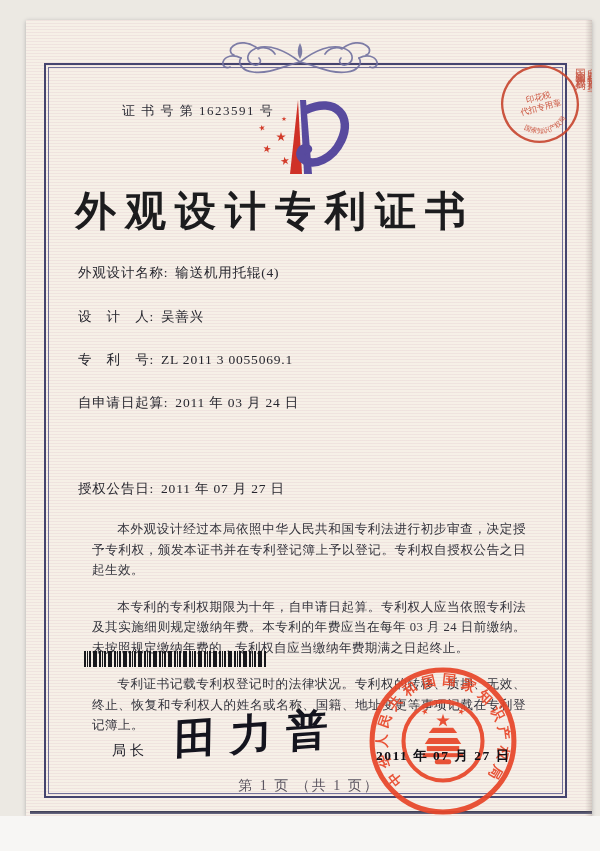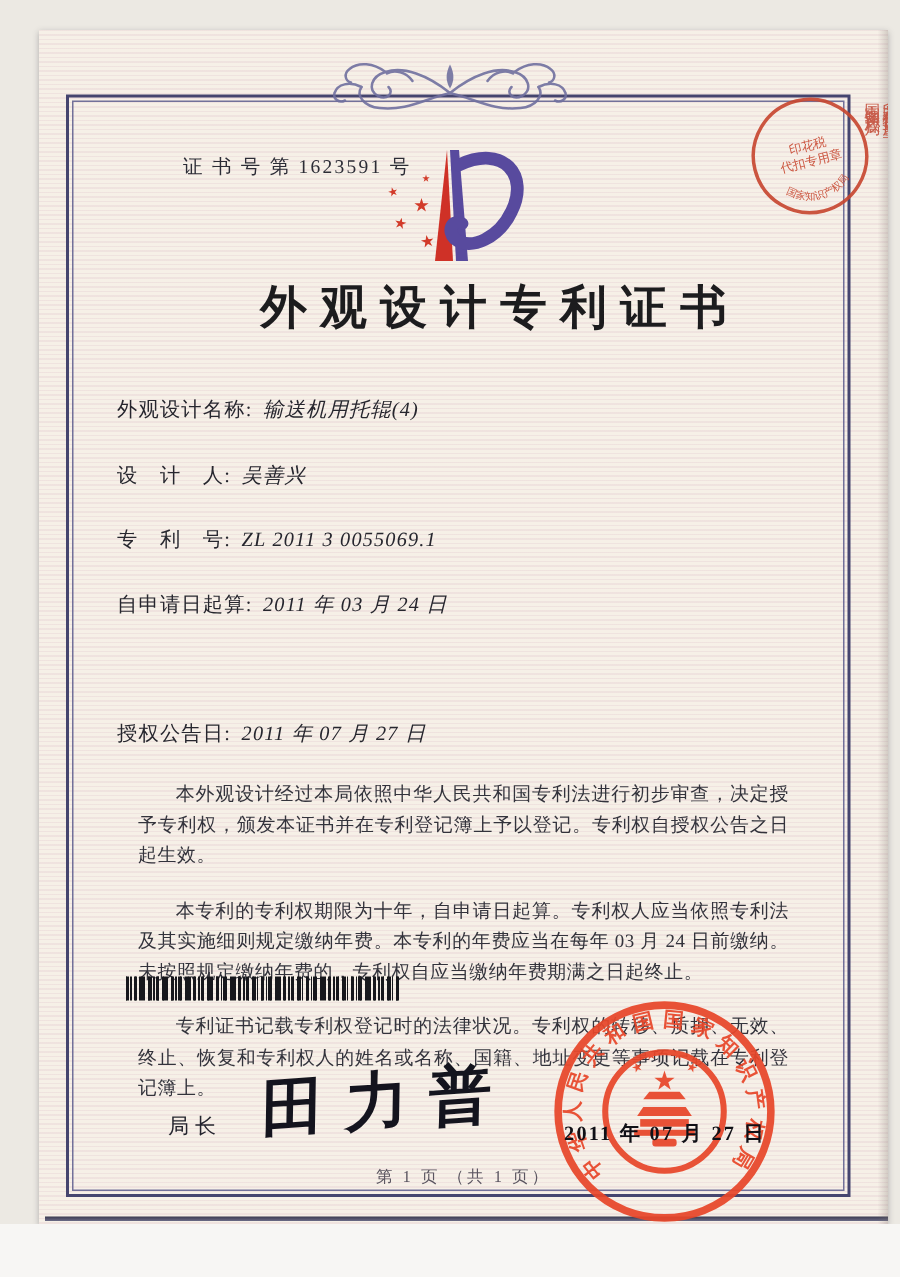--- a/index.html
+++ b/index.html
@@ -33,26 +33,26 @@
     border:2px solid #45456f;}
   .frame-inner{position:absolute;inset:2px;border:1px solid rgba(90,90,140,.85);}
 
   .ornament{position:absolute;left:179px;top:12px;width:190px;height:52px;}
 
   .cert-no{position:absolute;left:48px;top:82px;font-size:13px;color:#2c2c36;
     letter-spacing:1.5px;margin-left:48px;}
 
   .logo{position:absolute;left:219px;top:73px;width:108px;height:88px;}
 
-  .title{position:absolute;left:0;top:164px;width:100%;text-align:center;
-    font-size:31px;font-weight:700;color:#1c1c1e;letter-spacing:9px;text-indent:9px;padding-left:40px;}
+  .title{position:absolute;left:0;top:164px;width:100%;
+    font-size:41px;font-weight:700;color:#1c1c1e;letter-spacing:9px;text-indent:9px;padding-left:40px;}
 
   .field{position:absolute;left:52px;font-size:13.5px;color:#26262e;letter-spacing:.8px;
     white-space:nowrap;}
-  .field .fvalue{margin-left:7px;font-style:italic;}
+  .field .fvalue{margin-left:7px;}
   .f0{top:244px;} .f1{top:288px;text-align:center;} .f2{top:331px;} .f3{top:374px;} .f4{top:417px;} .f5{top:460px;}
 
   .body-text{position:absolute;left:50px;top:483px;width:466px;
     font-size:12.6px;line-height:20.5px;color:#33333c;text-align:justify;letter-spacing:.4px;}
   .body-text p{margin:16px;text-indent:2em;}
 
   .barcode{position:absolute;left:58px;top:631px;width:182px;height:16px;
     background-image:
       repeating-linear-gradient(90deg,#17171c 0,#17171c 2px,rgba(0,0,0,0) 2px,rgba(0,0,0,0) 5px),
       repeating-linear-gradient(90deg,#17171c 0,#17171c 1px,rgba(0,0,0,0) 1px,rgba(0,0,0,0) 3px);
@@ -66,21 +66,21 @@
   .issue-date{position:absolute;left:350px;top:727px;font-size:13.5px;font-weight:700;
     color:#101016;letter-spacing:1.5px;z-index:4;white-space:nowrap;}
 
   .tax-stamp{position:absolute;left:472px;top:42px;width:84px;height:84px;
     transform:rotate(-14deg);opacity:.9;z-index:5;}
   .edge-text{position:absolute;left:549px;top:40px;height:140px;display:flex;gap:1px;
     color:#c0432f;opacity:.85;z-index:5;}
   .edge-text span{writing-mode:vertical-rl;font-size:10.5px;letter-spacing:2px;line-height:11px;}
 
   .footer{position:absolute;left:0;top:757px;width:100%;text-align:center;
-    font-size:11px;color:#5a5560;letter-spacing:2px;}
+    font-size:14px;color:#5a5560;letter-spacing:2px;}
 </style>
 </head>
 <body>
 
 <div class="canvas">
   <div class="page">
 
     <div class="frame">
       <div class="frame-inner"></div>
     </div>

